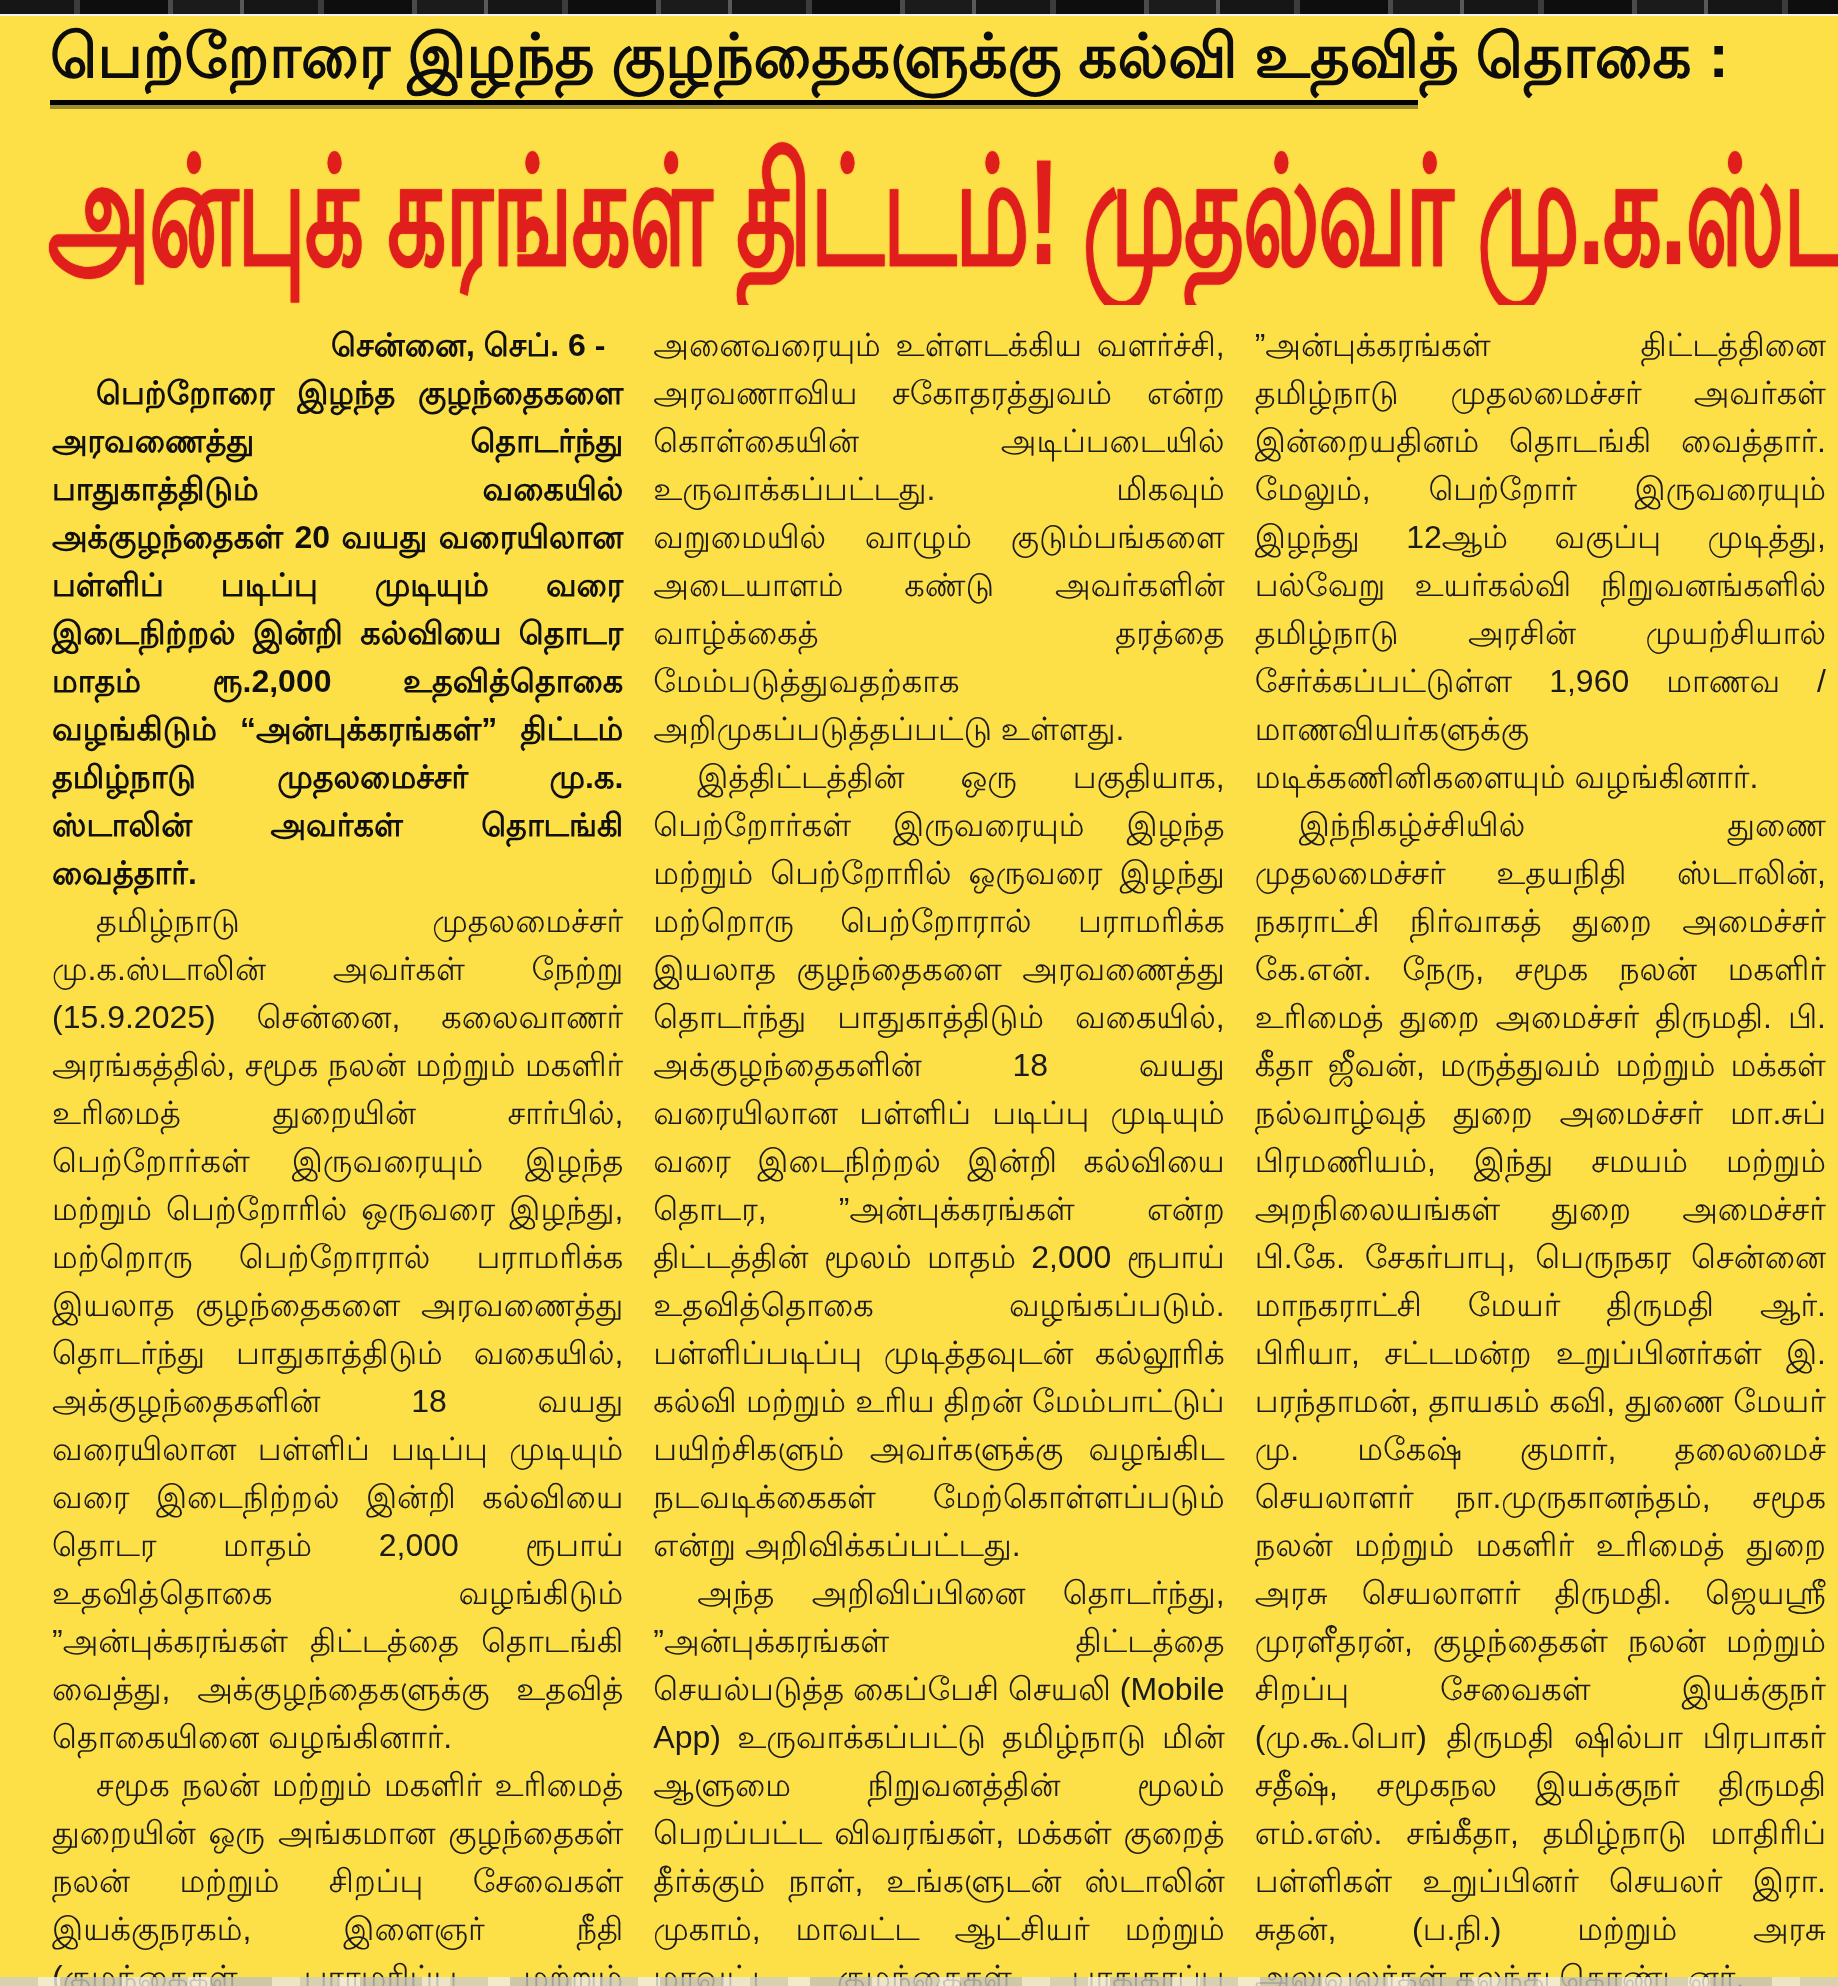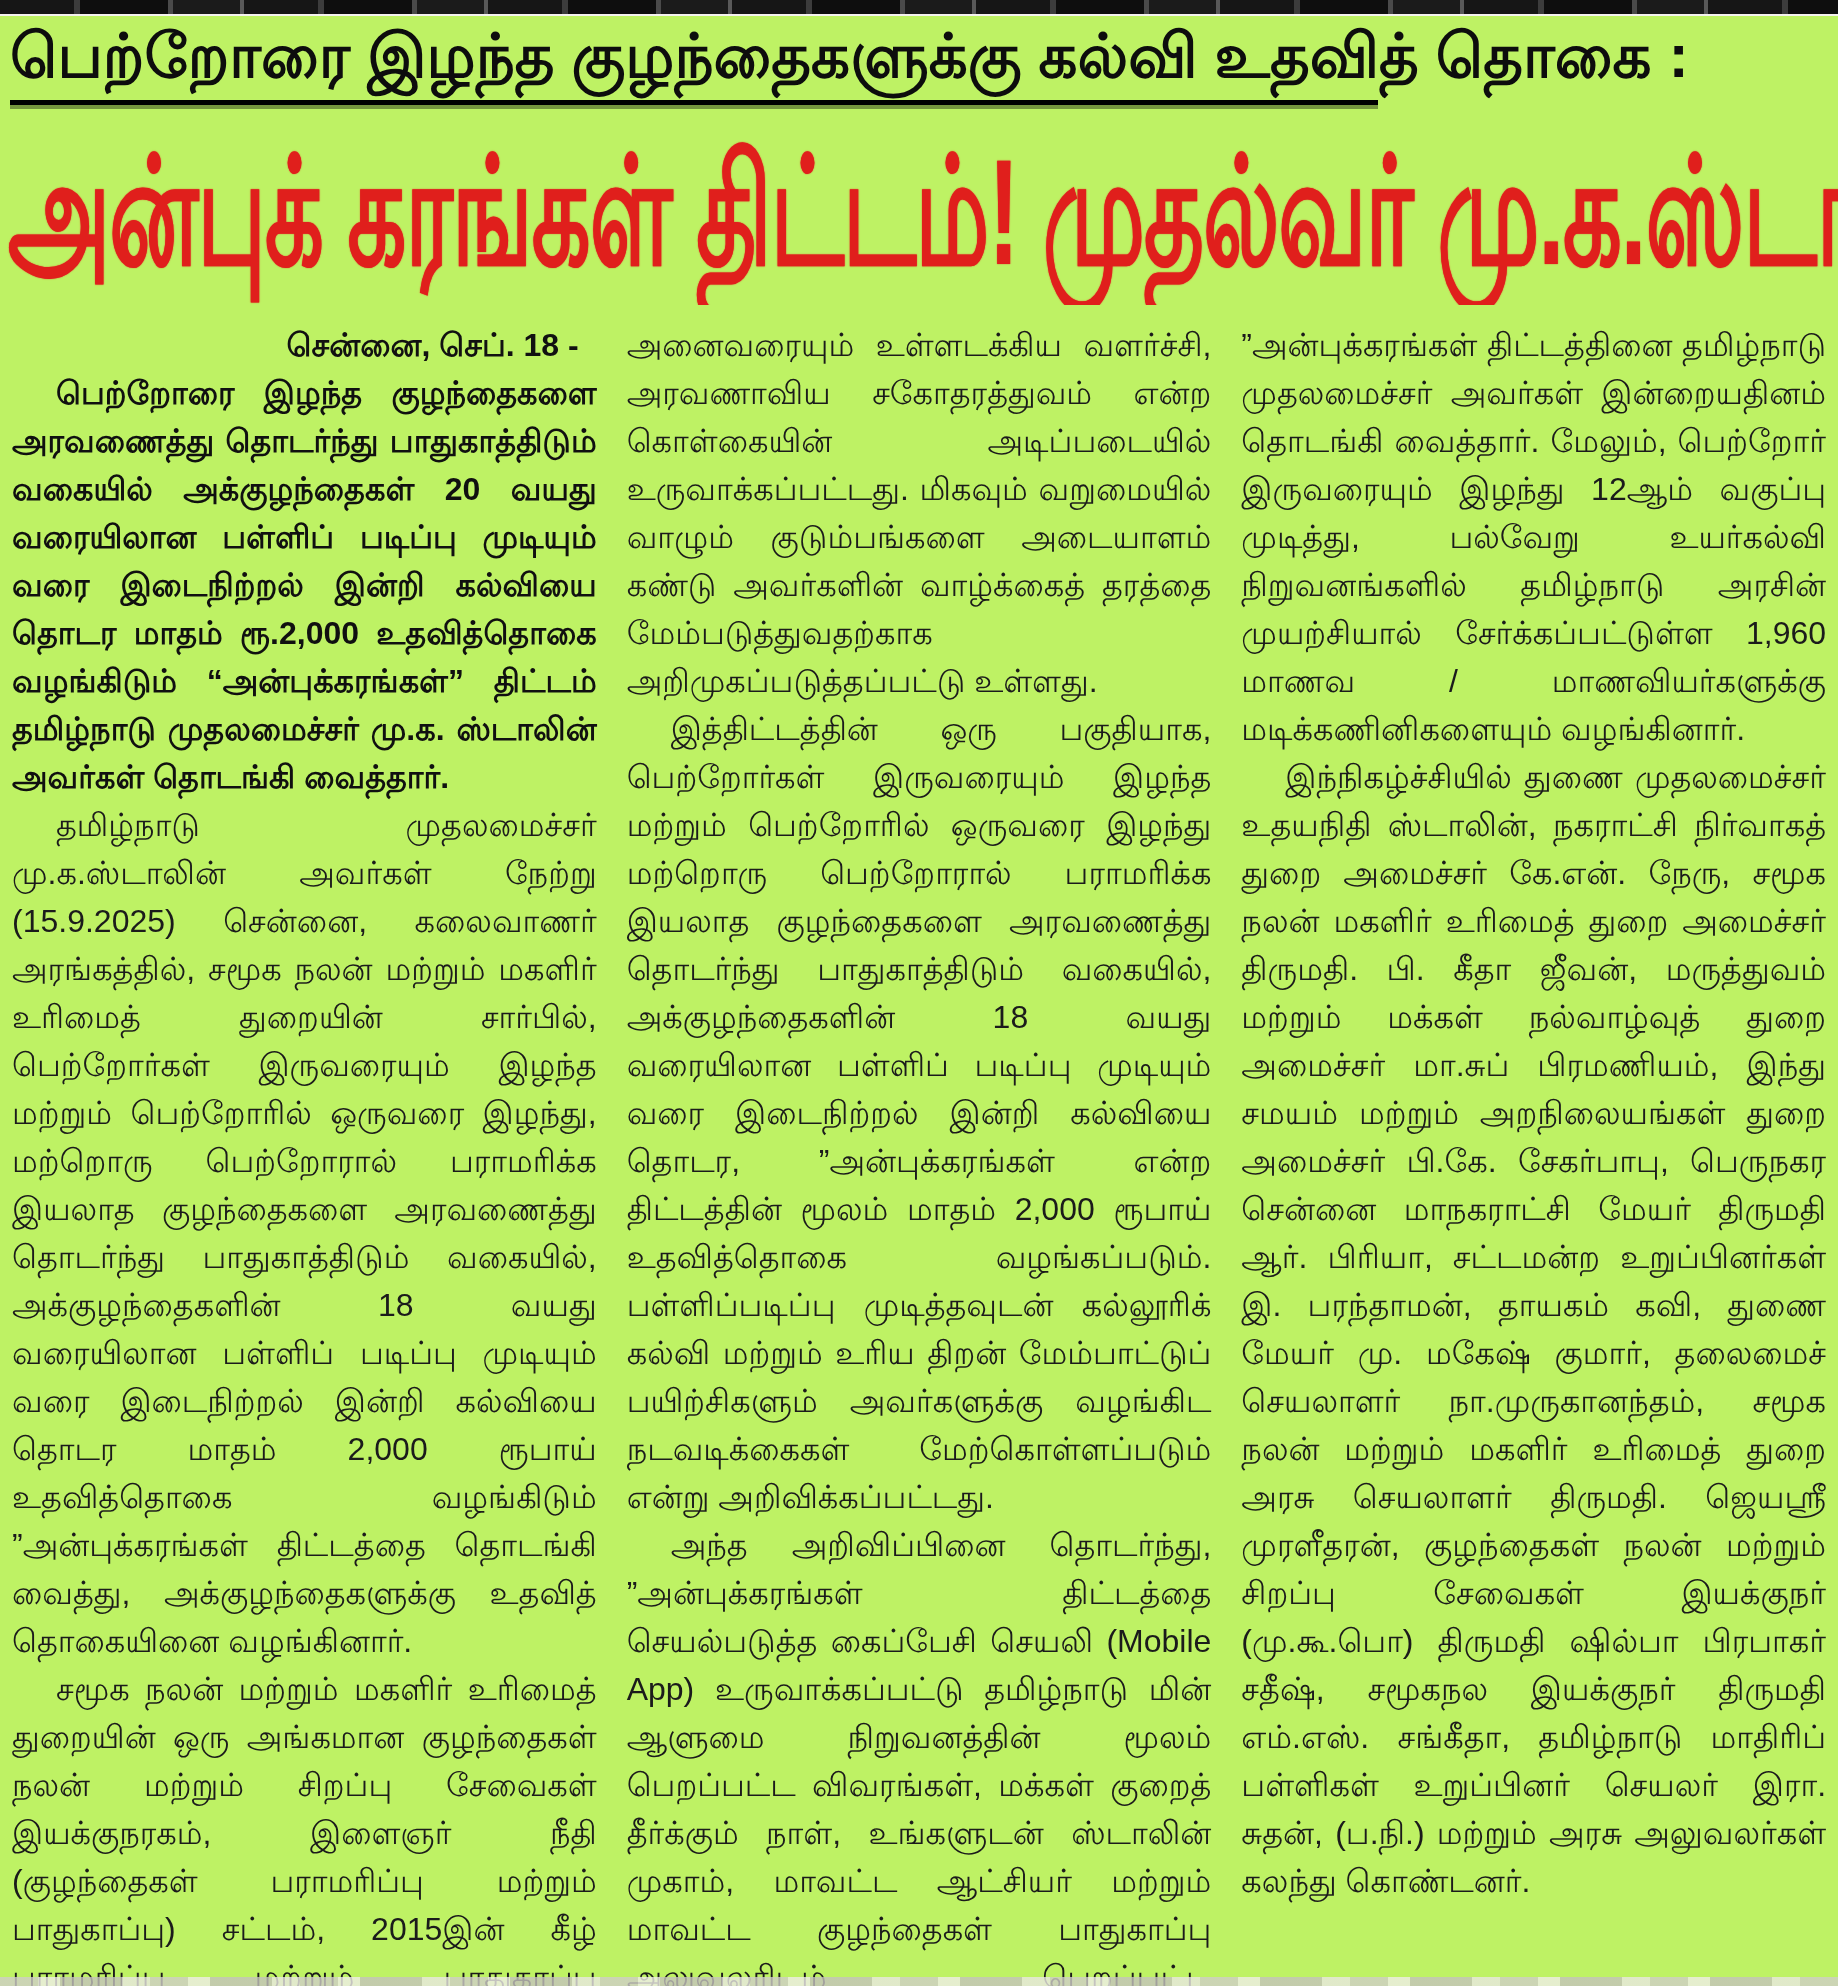--- a/index.html
+++ b/index.html
@@ -87,36 +87,36 @@
     padding-right:18px;
     color:#111;
   }
   .para{margin:0;}
   .para.indent{text-indent:44px;}
   .para.lead{font-weight:700;color:#101010;}
 </style>
 </head>
 <body>
 
-<div class="page" style="background: #bef264;">
+<div class="page" style="background: #fde047; padding-left: 40px;">
 
   <div class="edge-top"></div>
 
   <div class="kicker-wrap">
     <span class="kicker">பெற்றோரை இழந்த குழந்தைகளுக்கு கல்வி உதவித் தொகை :</span>
     <div class="kicker-rule"></div>
   </div>
 
   <div class="headline-band">
     <span class="headline-red" style="color: rgb(224, 31, 28);">அன்புக் கரங்கள் திட்டம்! முதல்வர் மு.க.ஸ்டாலின் தொடங்கி வைத்தார்!</span>
   </div>
 
   <div class="columns">
     <div class="col">
-      <p class="para dateline">சென்னை, செப். 18 -</p>
+      <p class="para dateline">சென்னை, செப். 6 -</p>
     <p class="para indent lead">பெற்றோரை இழந்த குழந்தைகளை அரவணைத்து தொடர்ந்து பாதுகாத்திடும் வகையில் அக்குழந்தைகள் 20 வயது வரையிலான பள்ளிப் படிப்பு முடியும் வரை இடைநிற்றல் இன்றி கல்வியை தொடர மாதம் ரூ.2,000 உதவித்தொகை வழங்கிடும் “அன்புக்கரங்கள்” திட்டம் தமிழ்நாடு முதலமைச்சர் மு.க. ஸ்டாலின் அவர்கள் தொடங்கி வைத்தார்.</p>
         <p class="para indent">தமிழ்நாடு முதலமைச்சர் மு.க.ஸ்டாலின் அவர்கள் நேற்று (15.9.2025) சென்னை, கலைவாணர் அரங்கத்தில், சமூக நலன் மற்றும் மகளிர் உரிமைத் துறையின் சார்பில், பெற்றோர்கள் இருவரையும் இழந்த மற்றும் பெற்றோரில் ஒருவரை இழந்து, மற்றொரு பெற்றோரால் பராமரிக்க இயலாத குழந்தைகளை அரவணைத்து தொடர்ந்து பாதுகாத்திடும் வகையில், அக்குழந்தைகளின் 18 வயது வரையிலான பள்ளிப் படிப்பு முடியும் வரை இடைநிற்றல் இன்றி கல்வியை தொடர மாதம் 2,000 ரூபாய் உதவித்தொகை வழங்கிடும் ”அன்புக்கரங்கள் திட்டத்தை தொடங்கி வைத்து, அக்குழந்தைகளுக்கு உதவித் தொகையினை வழங்கினார்.</p>
         <p class="para indent">சமூக நலன் மற்றும் மகளிர் உரிமைத் துறையின் ஒரு அங்கமான குழந்தைகள் நலன் மற்றும் சிறப்பு சேவைகள் இயக்குநரகம், இளைஞர் நீதி (குழந்தைகள் பராமரிப்பு மற்றும் பாதுகாப்பு) சட்டம், 2015இன் கீழ் பராமரிப்பு மற்றும் பாதுகாப்பு தேவைப்படும் குழந்தைகளின் மறுவாழ்விற்காக நிறுவனம் மற்றும் நிறுவனம் சாரா சேவைகளை வழங்கி வருகிறது.</p>
       </div>
     <div class="col">
         <p class="para">அனைவரையும் உள்ளடக்கிய வளர்ச்சி, அரவணாவிய சகோதரத்துவம் என்ற கொள்கையின் அடிப்படையில் உருவாக்கப்பட்டது. மிகவும் வறுமையில் வாழும் குடும்பங்களை அடையாளம் கண்டு அவர்களின் வாழ்க்கைத் தரத்தை மேம்படுத்துவதற்காக அறிமுகப்படுத்தப்பட்டு உள்ளது.</p>
         <p class="para indent">இத்திட்டத்தின் ஒரு பகுதியாக, பெற்றோர்கள் இருவரையும் இழந்த மற்றும் பெற்றோரில் ஒருவரை இழந்து மற்றொரு பெற்றோரால் பராமரிக்க இயலாத குழந்தைகளை அரவணைத்து தொடர்ந்து பாதுகாத்திடும் வகையில், அக்குழந்தைகளின் 18 வயது வரையிலான பள்ளிப் படிப்பு முடியும் வரை இடைநிற்றல் இன்றி கல்வியை தொடர, ”அன்புக்கரங்கள் என்ற திட்டத்தின் மூலம் மாதம் 2,000 ரூபாய் உதவித்தொகை வழங்கப்படும். பள்ளிப்படிப்பு முடித்தவுடன் கல்லூரிக் கல்வி மற்றும் உரிய திறன் மேம்பாட்டுப் பயிற்சிகளும் அவர்களுக்கு வழங்கிட நடவடிக்கைகள் மேற்கொள்ளப்படும் என்று அறிவிக்கப்பட்டது.</p>
         <p class="para indent">அந்த அறிவிப்பினை தொடர்ந்து, ”அன்புக்கரங்கள் திட்டத்தை செயல்படுத்த கைப்பேசி செயலி (Mobile App) உருவாக்கப்பட்டு தமிழ்நாடு மின் ஆளுமை நிறுவனத்தின் மூலம் பெறப்பட்ட விவரங்கள், மக்கள் குறைத் தீர்க்கும் நாள், உங்களுடன் ஸ்டாலின் முகாம், மாவட்ட ஆட்சியர் மற்றும் மாவட்ட குழந்தைகள் பாதுகாப்பு அலுவலரிடம் பெறப்பட்ட விண்ணப்பங்களை கள ஆய்வு செய்து முதற்கட்டமாக 6,082 குழந்தைகள் தமிழ்நாடு அரசின் நிதி உதவியினை மாதம் தோறும் பெற உள்ளனர்.</p>
       </div>
     <div class="col">

